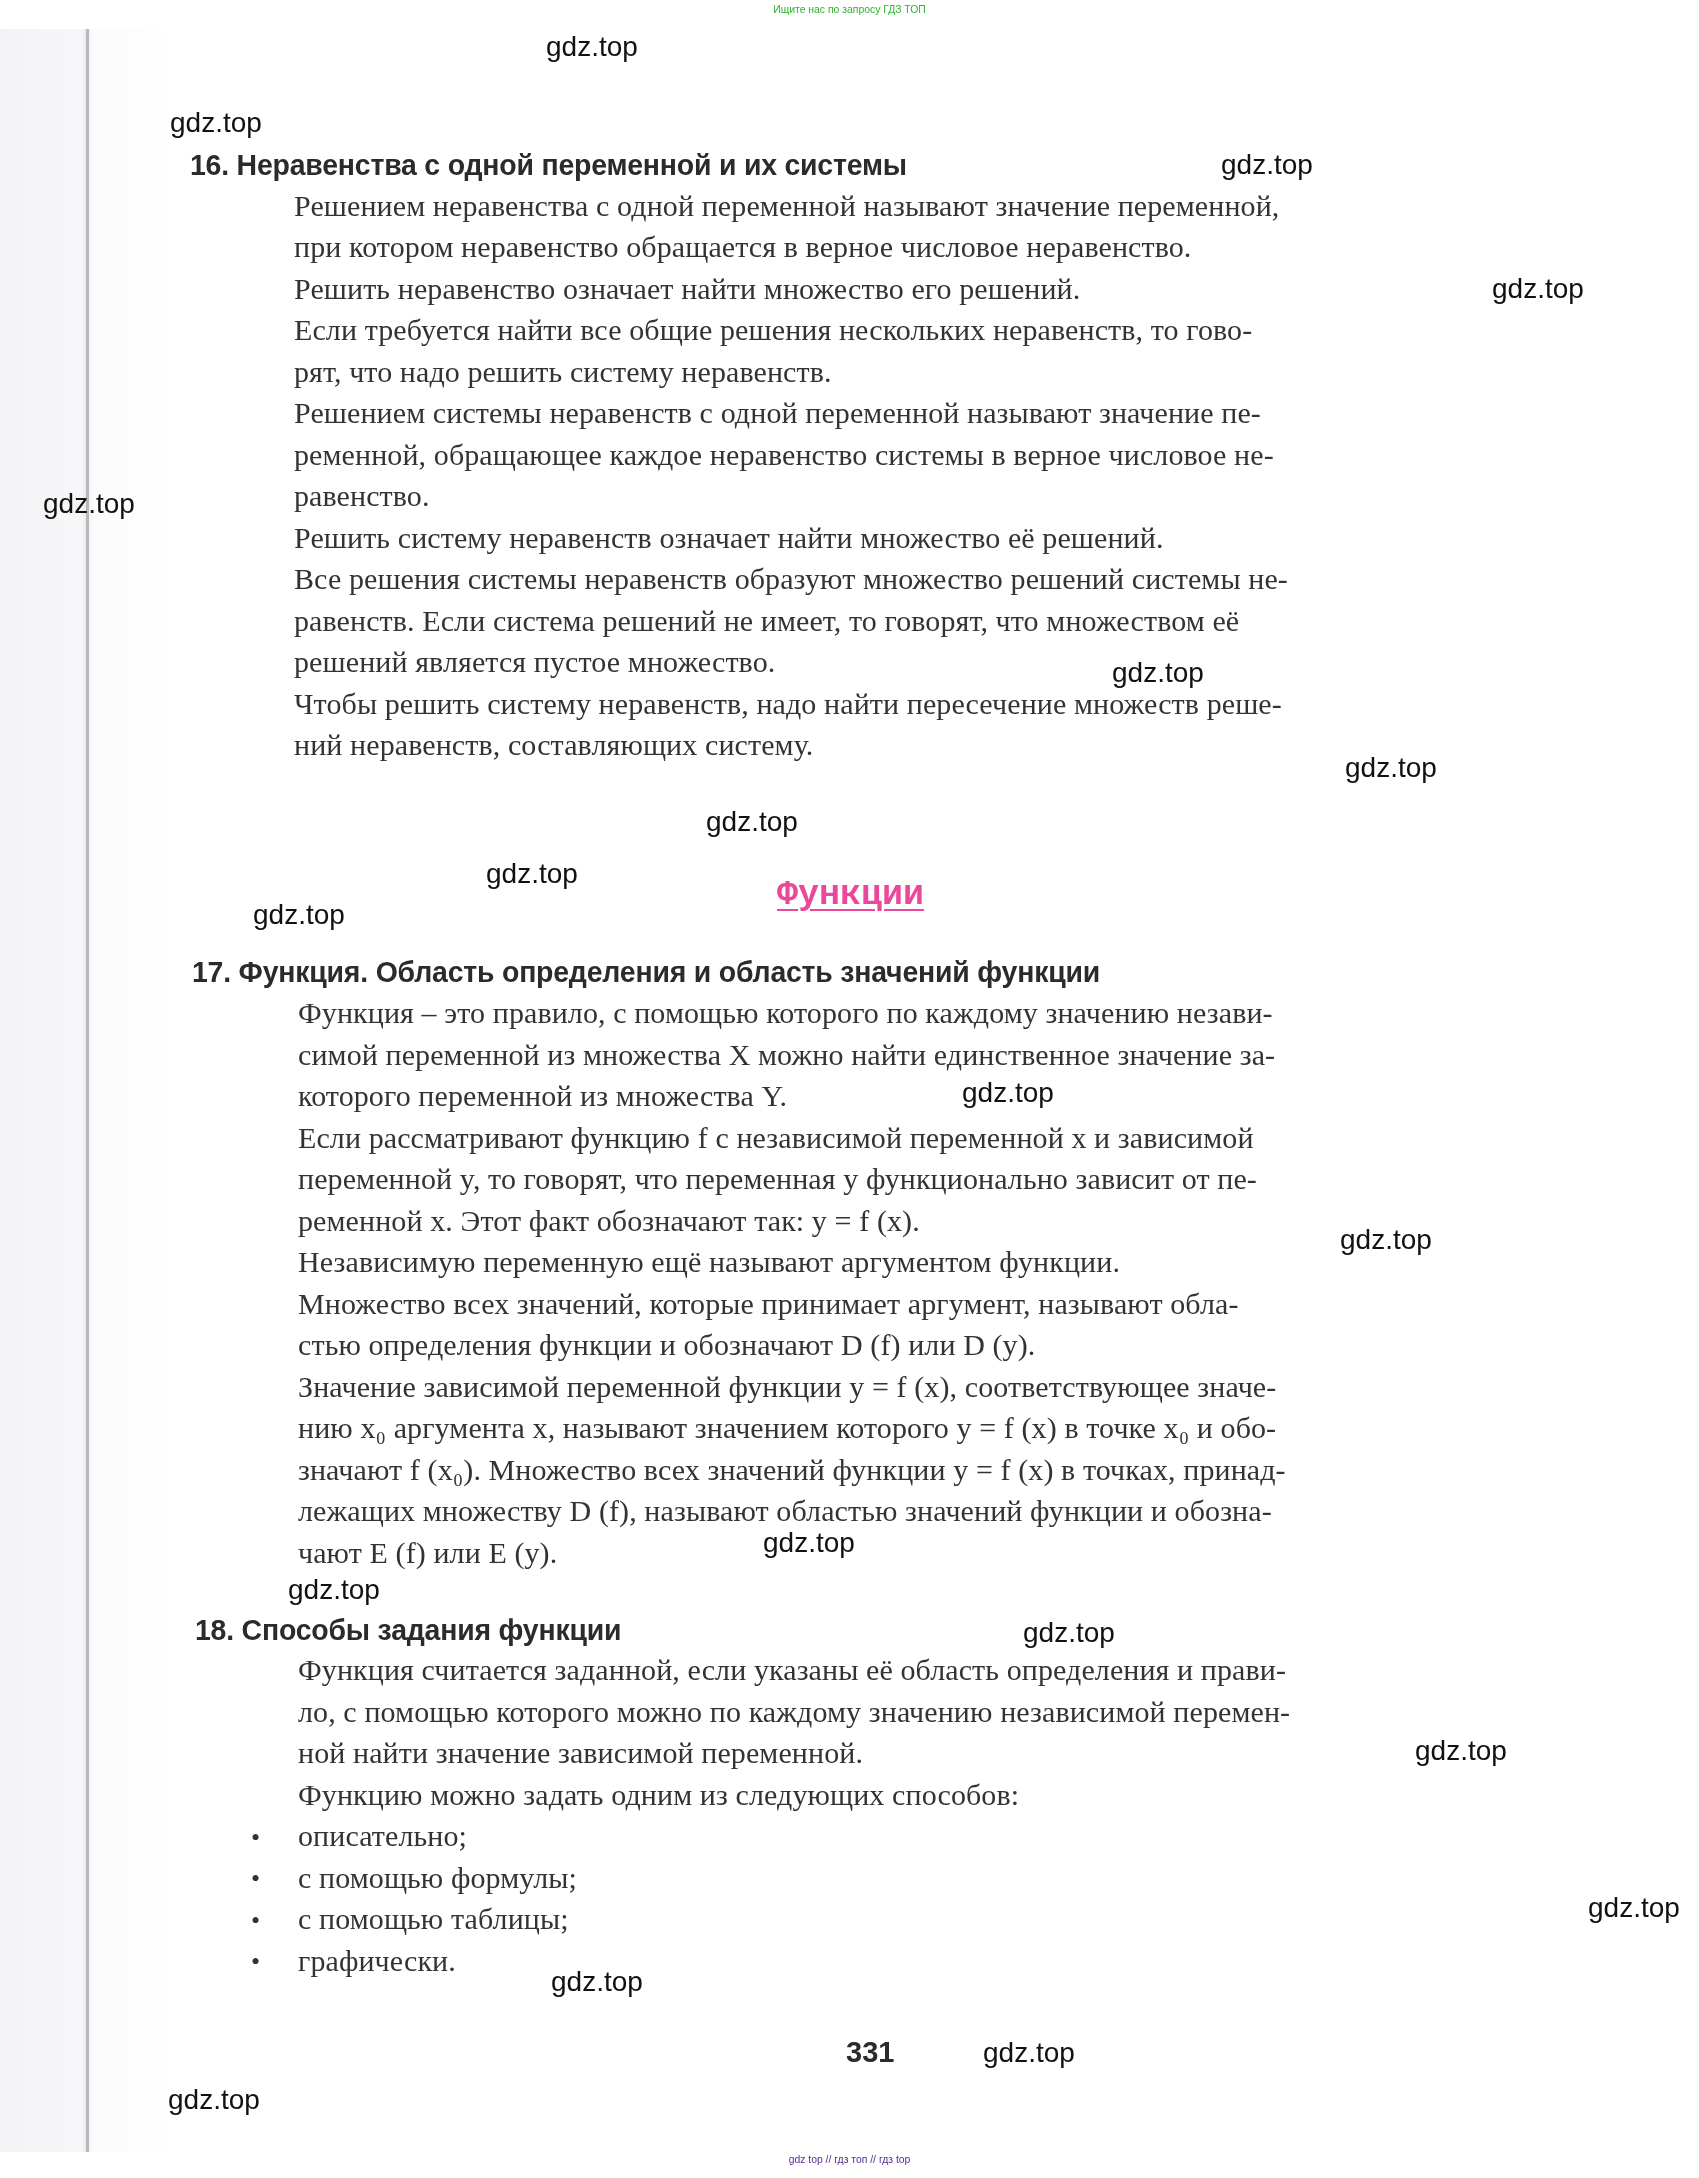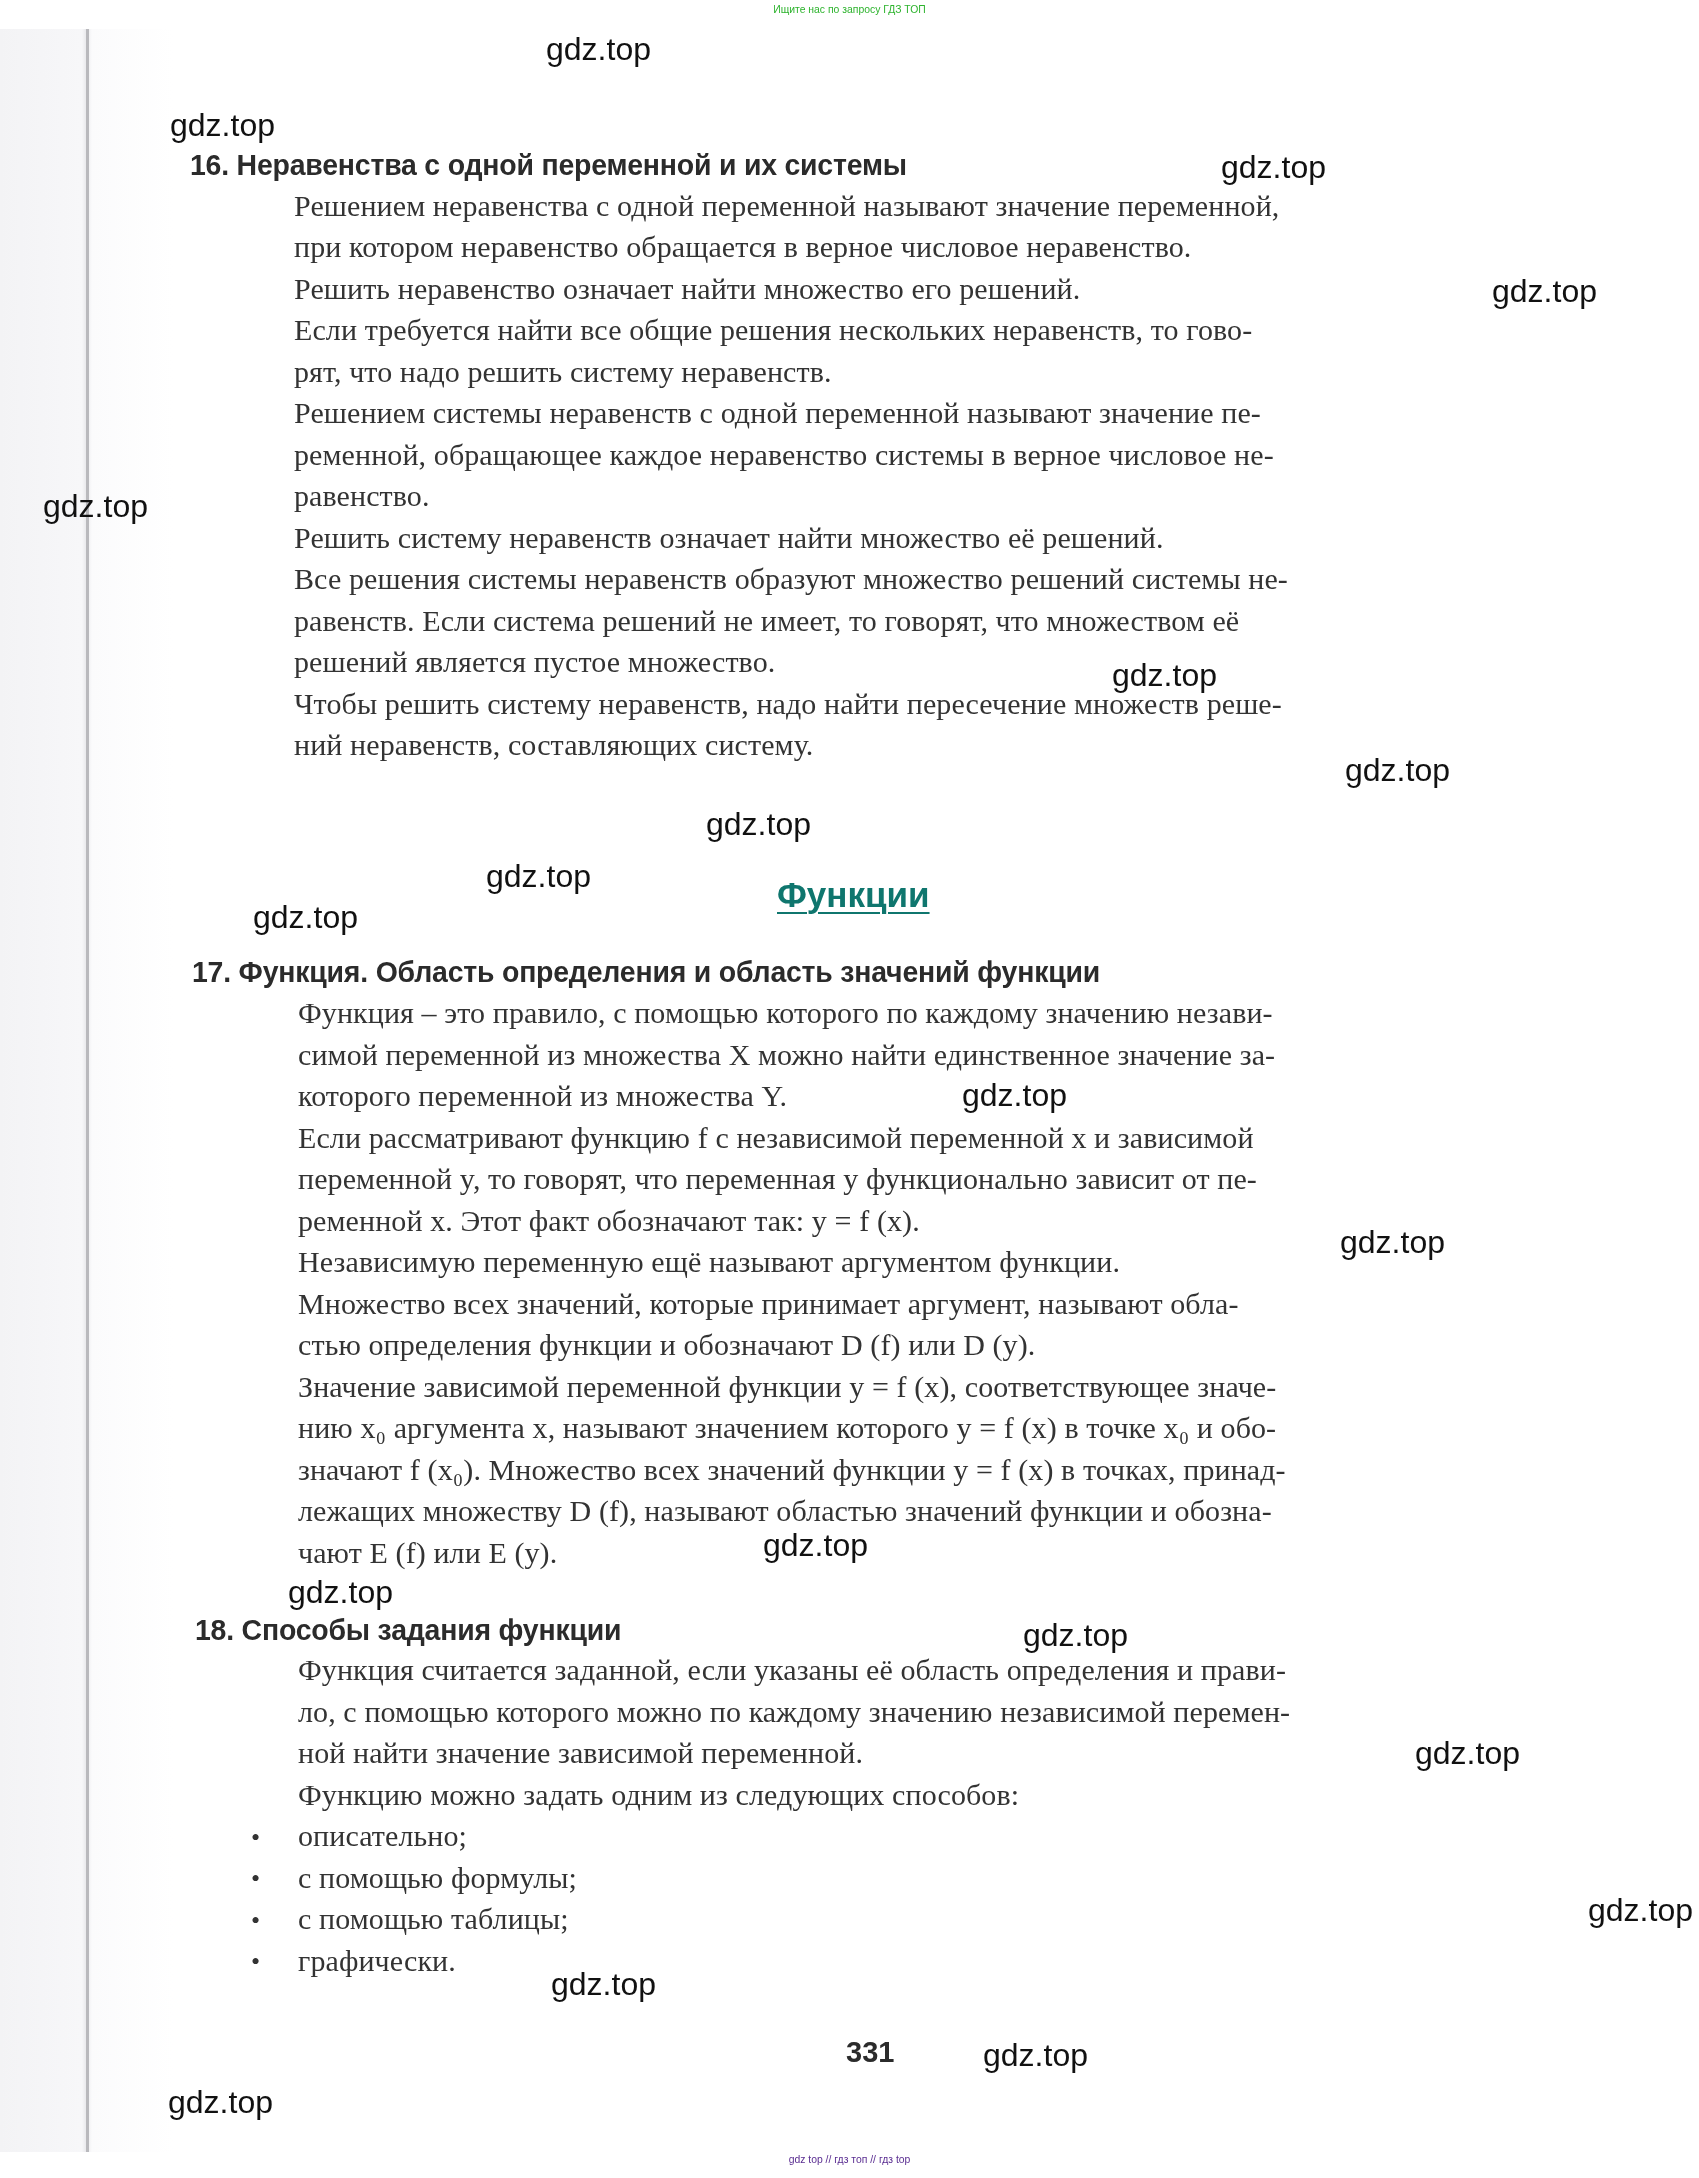--- a/index.html
+++ b/index.html
@@ -20,34 +20,34 @@
   .spine {
     position: absolute; left: 86px; top: 28.5px; width: 2.6px; height: 2123px;
     background: #b9b9bd;
   }
   .heading {
     position: absolute; font-family: "Liberation Sans", "DejaVu Sans", sans-serif;
     font-weight: bold; color: #2b2b2b; font-size: 29px; letter-spacing: -0.2px;
     transform: scaleX(0.98); transform-origin: left;
   }
   .section-title {
-    position: absolute; font-family: Liberation Sans, sans-serif;
-    font-weight: bold; color: #0f766e; font-size: 35px;
+    position: absolute; font-family: Liberation Mono, monospace;
+    font-weight: bold; color: #ec4899; font-size: 35px;
     text-decoration: underline; text-decoration-thickness: 1.7px; text-underline-offset: 5.2px;
   }
   .line {
     position: absolute; font-size: 30px; white-space: nowrap; color: #333;
     letter-spacing: 0.1px;
   }
   .bullet {
     position: absolute; font-size: 26px; color: #333;
   }
   .wm {
     position: absolute; font-family: "Liberation Sans", "DejaVu Sans", sans-serif;
-    font-size: 32px; color: #111;
+    font-size: 28px; color: #111;
   }
   .page-number {
     position: absolute; left: 846px; top: 2036px;
     font-family: "Liberation Sans", "DejaVu Sans", sans-serif; font-weight: bold;
     font-size: 29px; color: #2b2b2b;
   }
   .footer-links {
     position: absolute; left: 0; top: 2154px; width: 1699px; text-align: center;
     font-family: "Liberation Sans", sans-serif; font-size: 10.4px; color: #5a2d91;
   }

